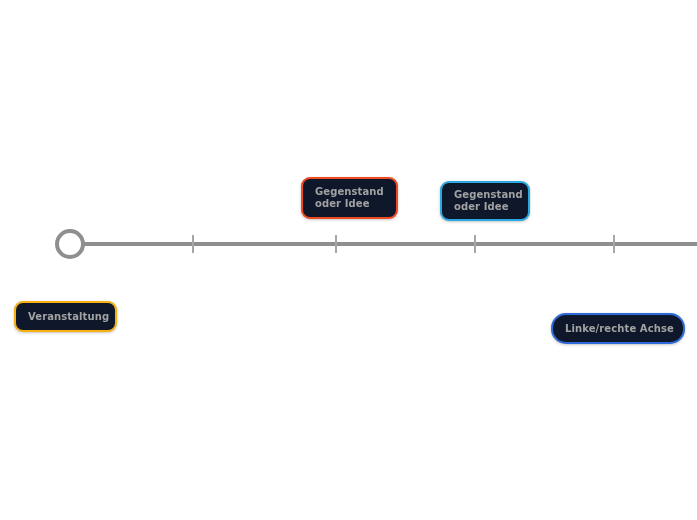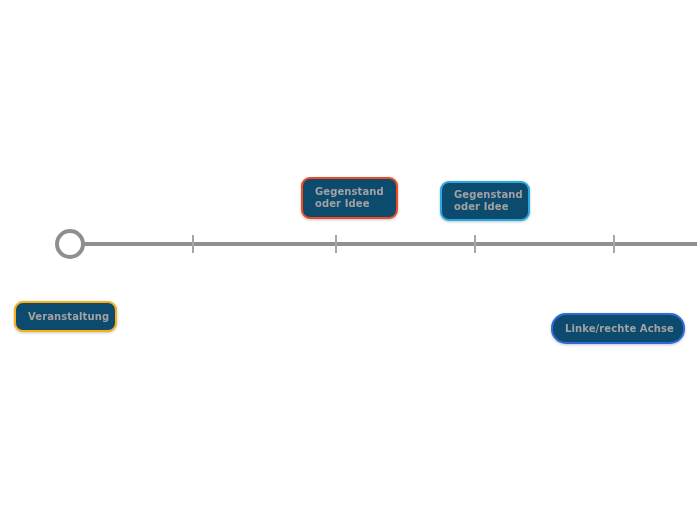--- a/index.html
+++ b/index.html
@@ -30,21 +30,21 @@
     border-radius: 50%;
     background: #ffffff;
   }
   .tick {
     position: absolute;
     width: 2px;
   }
   .node {
     position: absolute;
     box-sizing: border-box;
-    background: #0c4a6e;
+    background: #0f172a;
     border: 2px solid #cccccc;
     border-radius: 9px;
     display: flex;
     align-items: center;
     padding: 0 10px 0 12px;
     box-shadow: 0 1px 3px rgba(0,0,0,0.22), 0 0 1px rgba(0,0,0,0.12);
     cursor: pointer;
   }
   .node-label {
     font-size: 10px;

